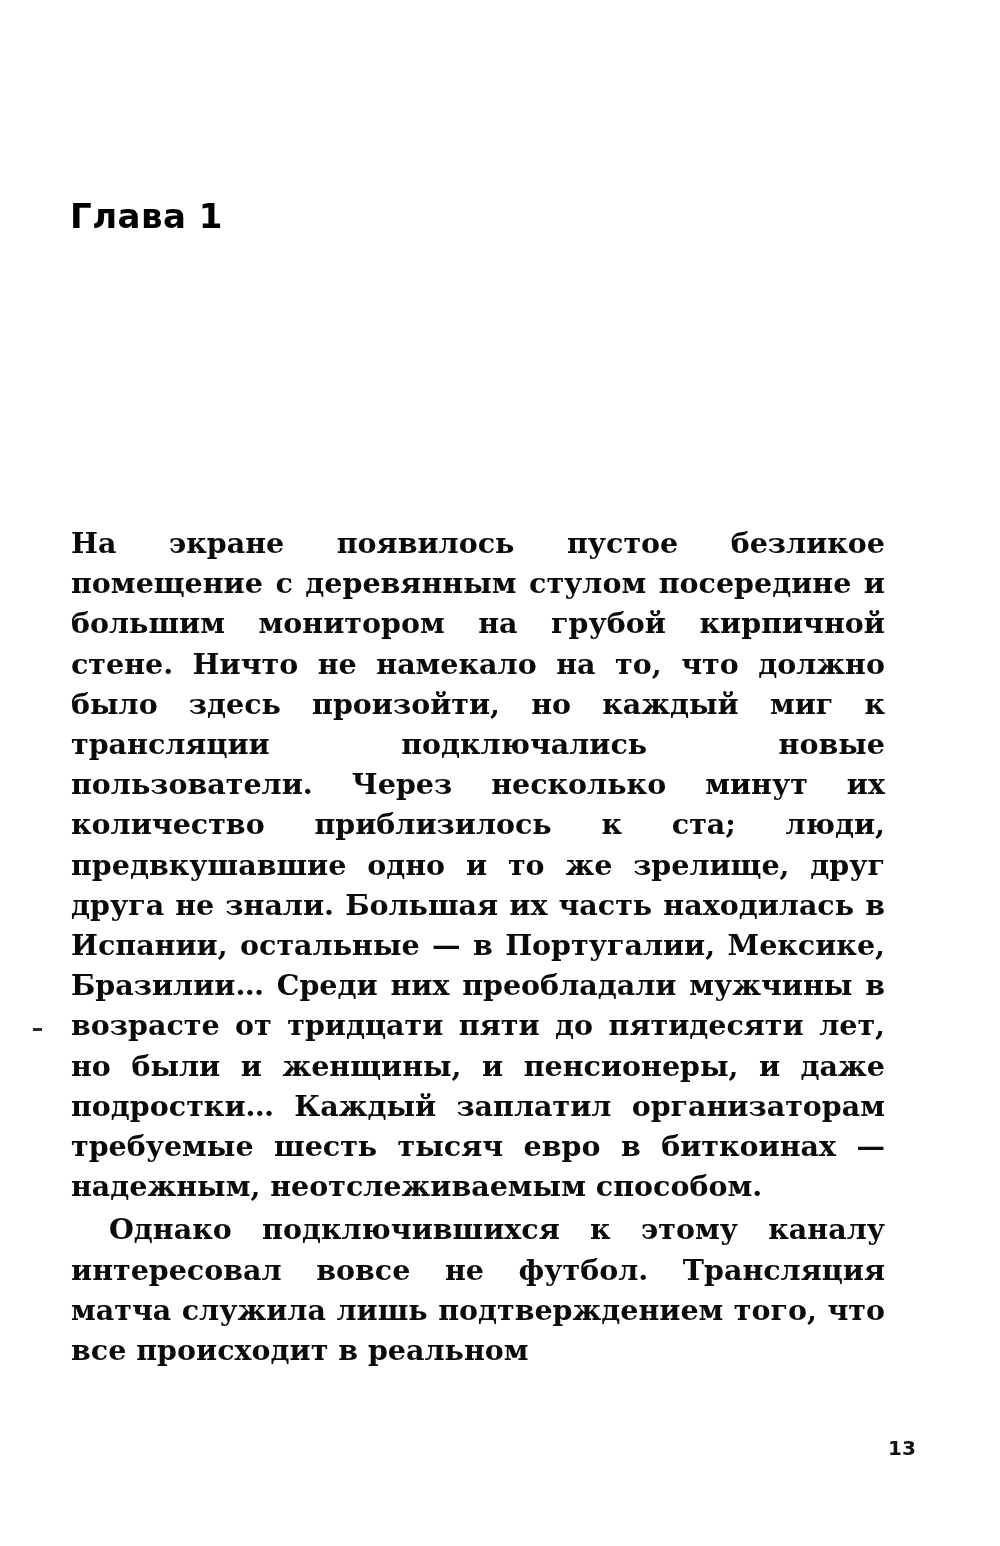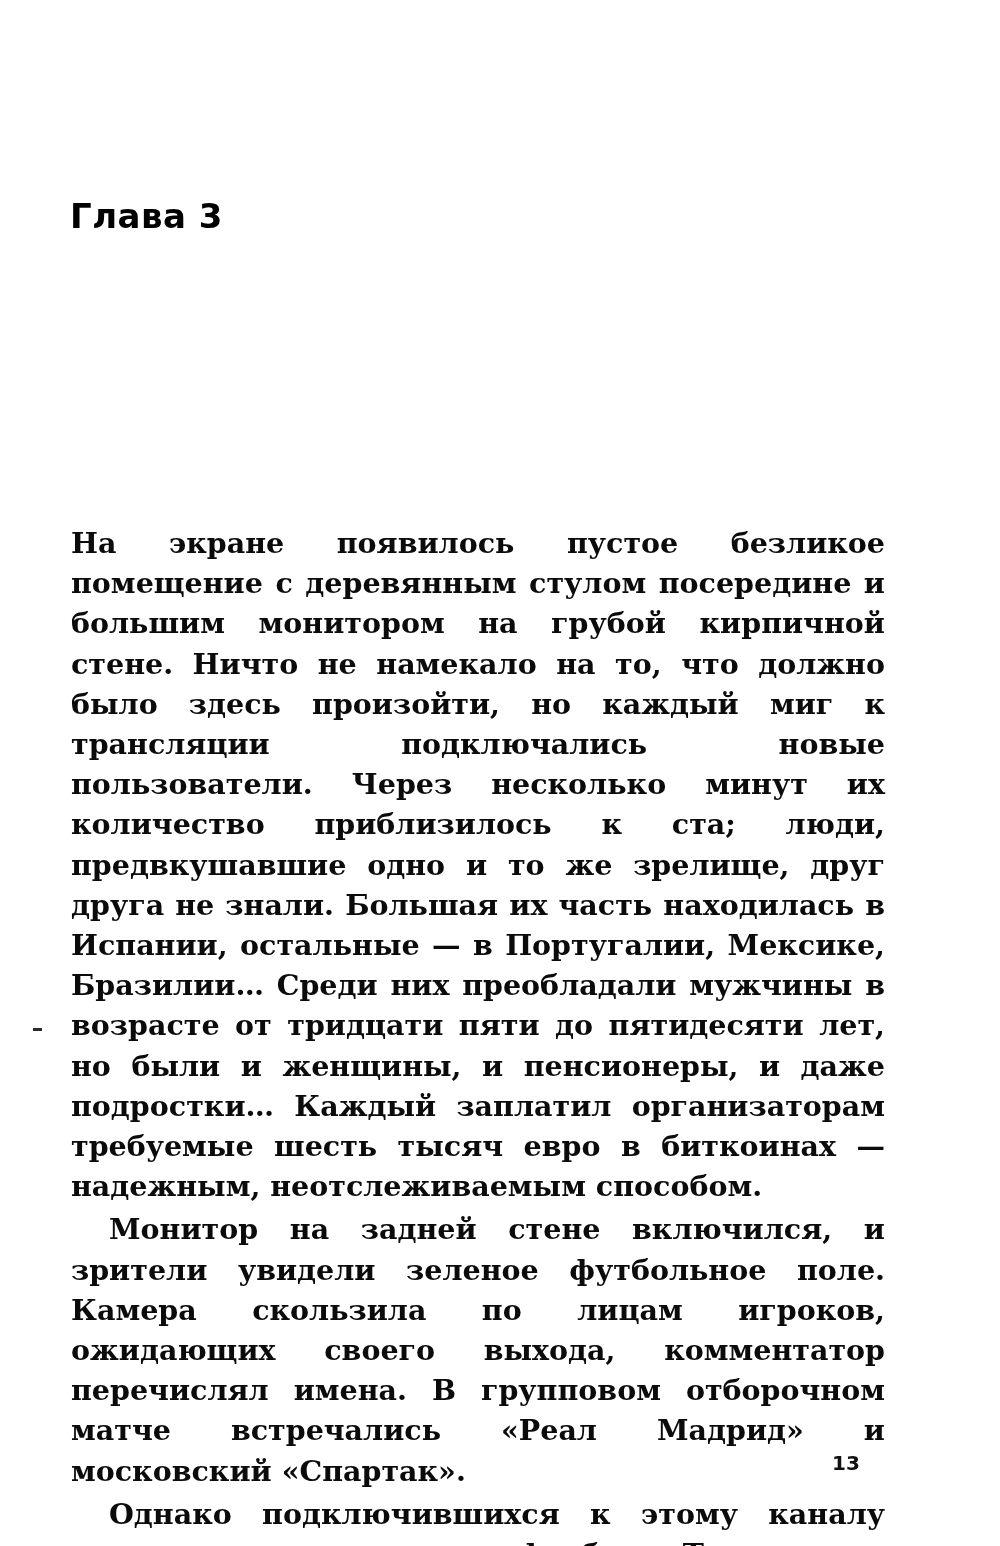--- a/index.html
+++ b/index.html
@@ -49,47 +49,45 @@
   .body-text p {
     margin: 3px;
     text-indent: 0;
     hyphens: auto;
   }
   .body-text p + p {
     text-indent: 38px;
   }
   .page-number {
     position: absolute;
-    left: 832px;
+    left: 888px;
     top: 1436px;
     font-family: "DejaVu Sans", sans-serif;
     font-size: 20px;
     font-weight: 700;
     color: #111111;
-    margin-top: 15px;
   }
   .margin-mark {
     position: absolute;
     left: 33px;
     top: 1028px;
     width: 9px;
     height: 3px;
     background: #2b2b2b;
   }
 </style>
 </head>
 <body>
 
 <div class="page">
 
-  <div class="chapter-title">Глава 3</div>
+  <div class="chapter-title">Глава 1</div>
 
   <div class="body-text">
     <p>На экране появилось пустое безликое помещение с деревянным стулом посередине и большим монитором на грубой кирпичной стене. Ничто не намекало на то, что должно было здесь произойти, но каждый миг к трансляции подключались новые пользователи. Через несколько минут их количество приблизилось к ста; люди, предвкушавшие одно и то же зрелище, друг друга не знали. Большая их часть находилась в Испании, остальные — в Португалии, Мексике, Бразилии… Среди них преобладали мужчины в возрасте от тридцати пяти до пятидесяти лет, но были и женщины, и пенсионеры, и даже подростки… Каждый заплатил организаторам требуемые шесть тысяч евро в биткоинах — надежным, неотслеживаемым способом.</p>
-    <p>Монитор на задней стене включился, и зрители увидели зеленое футбольное поле. Камера скользила по лицам игроков, ожидающих своего выхода, комментатор перечислял имена. В групповом отборочном матче встречались «Реал Мадрид» и московский «Спартак».</p>
     <p>Однако подключившихся к этому каналу интересовал вовсе не футбол. Трансляция матча служила лишь подтверждением того, что все происходит в реальном</p>
   </div>
 
   <div class="margin-mark"></div>
 
   <div class="page-number">13</div>
 
 </div>
 
 </body></html>

